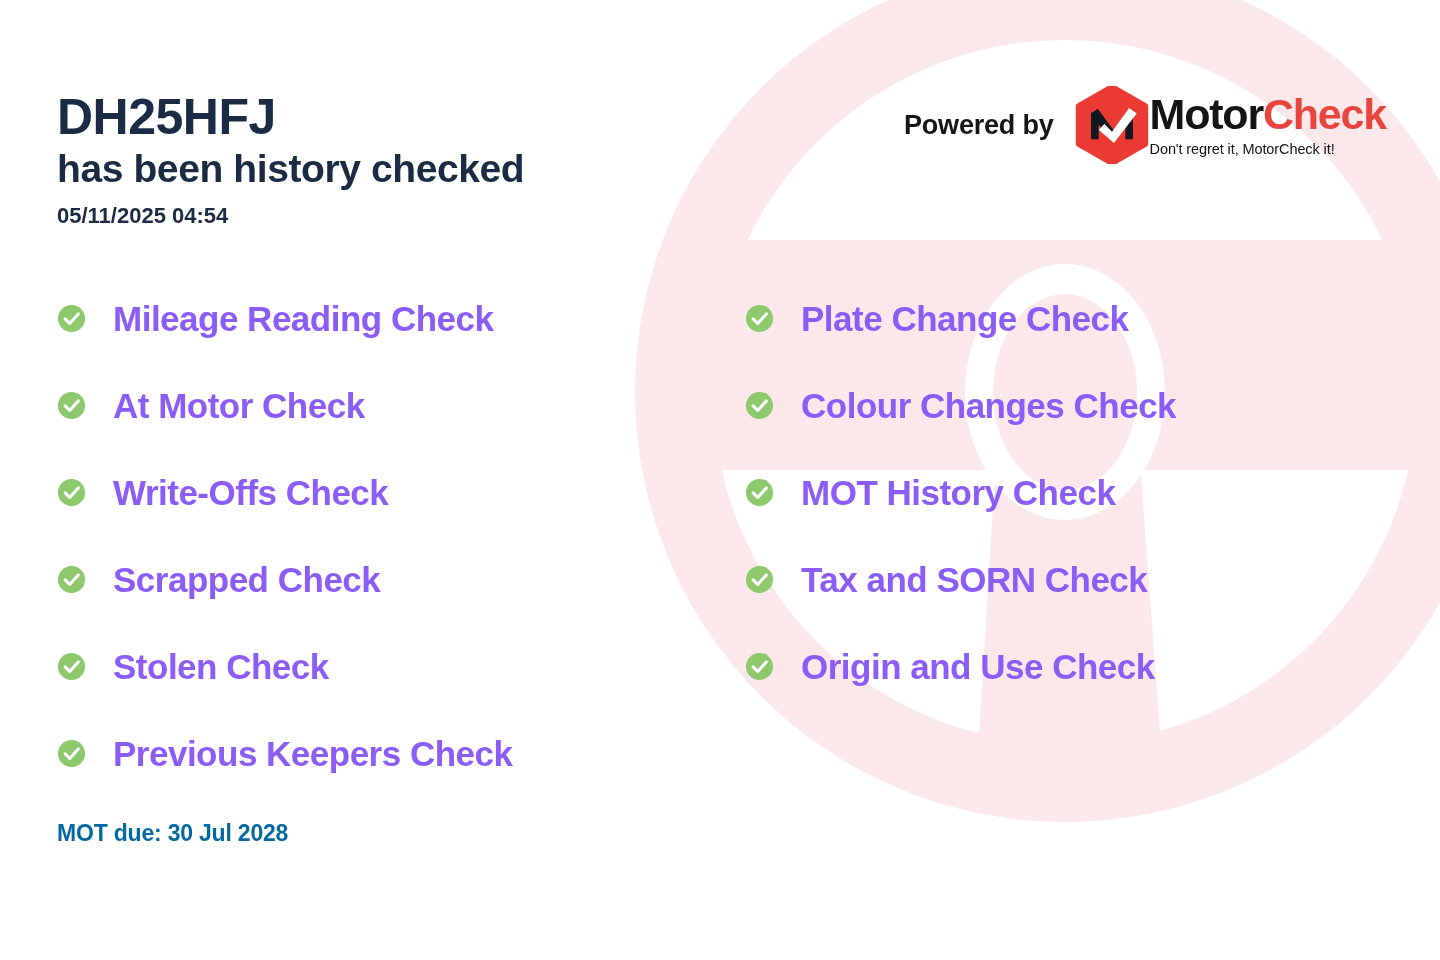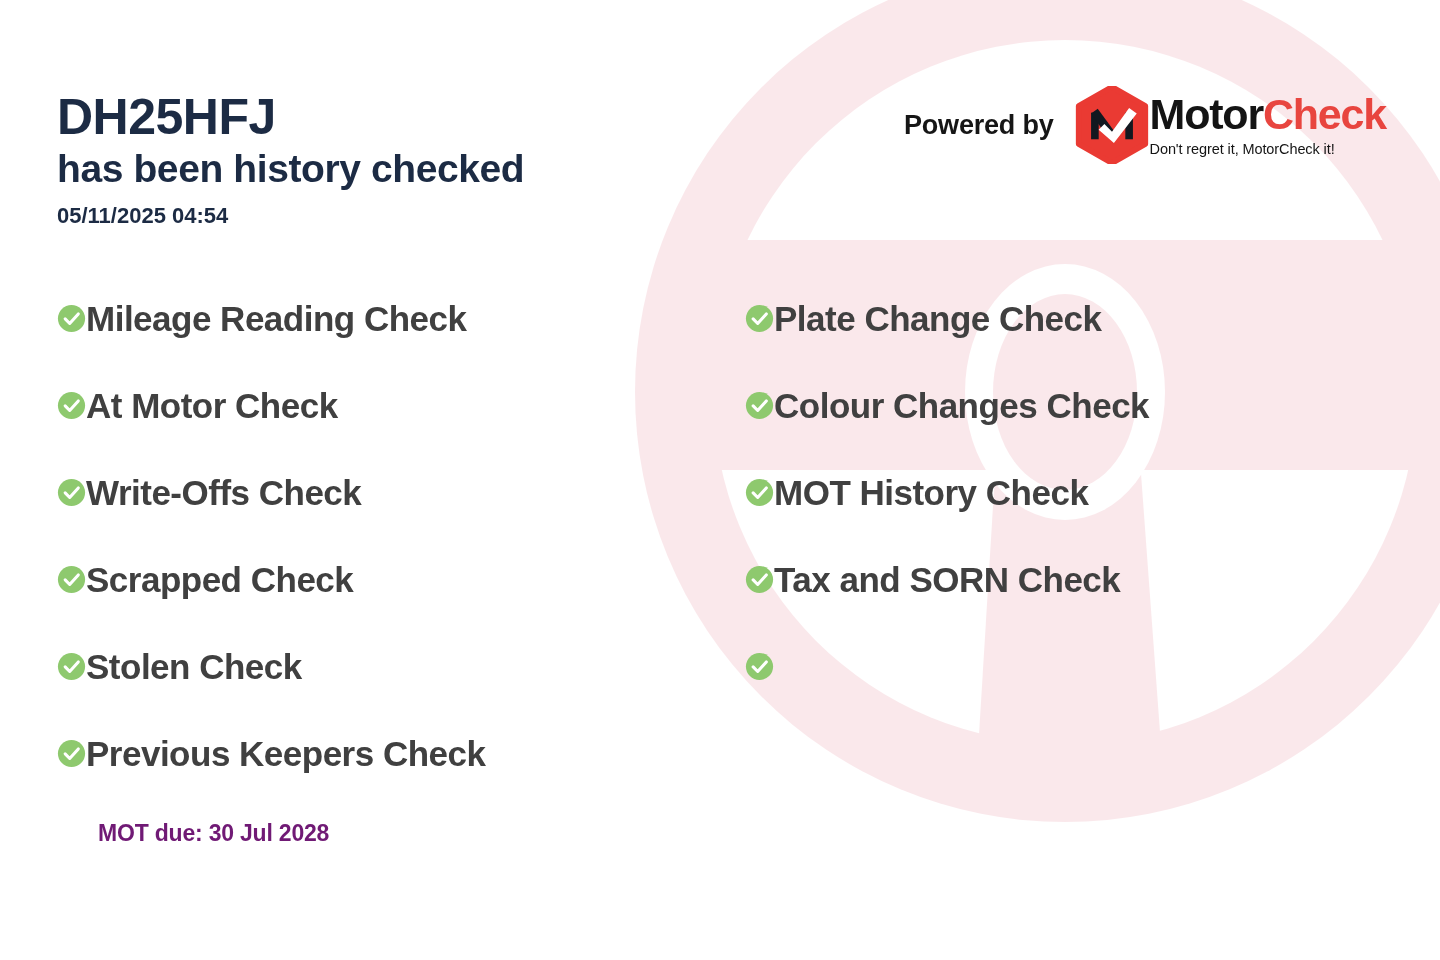--- a/index.html
+++ b/index.html
@@ -123,39 +123,39 @@
     align-items: center;
     height: 49px;
     margin-bottom: 38px;
   }
   .check-icon {
     width: 29px;
     height: 29px;
     flex: 0 0 auto;
   }
   .check-label {
+    margin-left: 27px;
     font-size: 35px;
     font-weight: 700;
     letter-spacing: -0.5px;
-    color: #404040;
+    color: #8b5cf6;
     white-space: nowrap;
     line-height: 1;
   }
 
   
   #mot-due {
     position: absolute;
     left: 57px;
     top: 820px;
     font-size: 23px;
     font-weight: 700;
-    color: #701a75;
+    color: #0369a1;
     letter-spacing: -0.2px;
     white-space: nowrap;
-    margin-left: 41px;
   }
 </style>
 </head>
 <body>
 
 <div id="stage">
 
   <svg id="watermark" viewBox="0 0 1440 960" xmlns="http://www.w3.org/2000/svg" aria-hidden="true">
     <defs>
       <clipPath id="card-clip">
@@ -290,19 +290,20 @@
         <path d="M9 16.5 L14 21.5 L23.5 11" fill="none" stroke="#ffffff" stroke-width="3.4" stroke-linecap="round" stroke-linejoin="round"></path>
       </svg>
       <span class="check-label">Tax and SORN Check</span>
     </div>
 
     <div class="check-item">
       <svg class="check-icon" viewBox="0 0 32 32" xmlns="http://www.w3.org/2000/svg" aria-hidden="true">
         <circle cx="16" cy="16" r="15" fill="#8ec96e"></circle>
         <path d="M9 16.5 L14 21.5 L23.5 11" fill="none" stroke="#ffffff" stroke-width="3.4" stroke-linecap="round" stroke-linejoin="round"></path>
       </svg>
+      <span class="check-label">Origin and Use Check</span>
     </div>
 
   </div>
 
   <div id="mot-due">MOT due: 30 Jul 2028</div>
 
 </div>
 
 </body></html>

